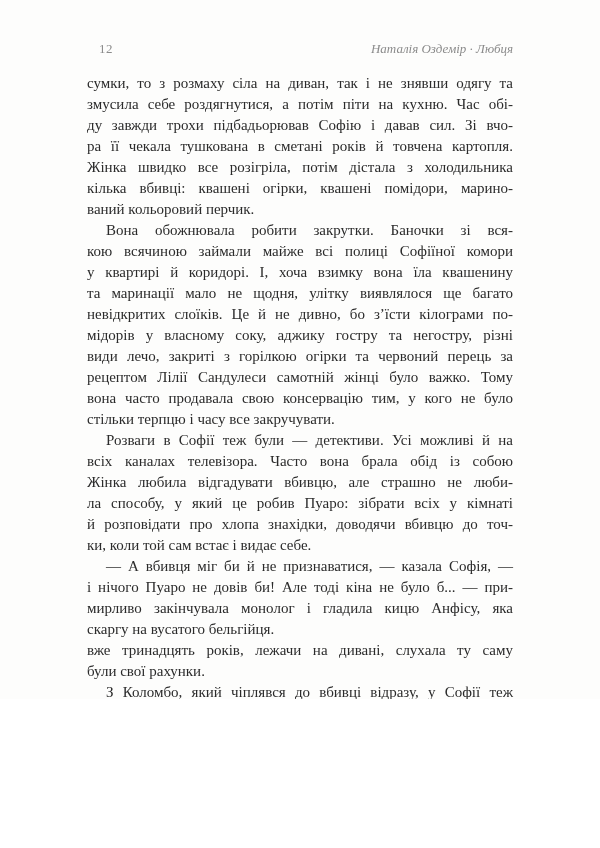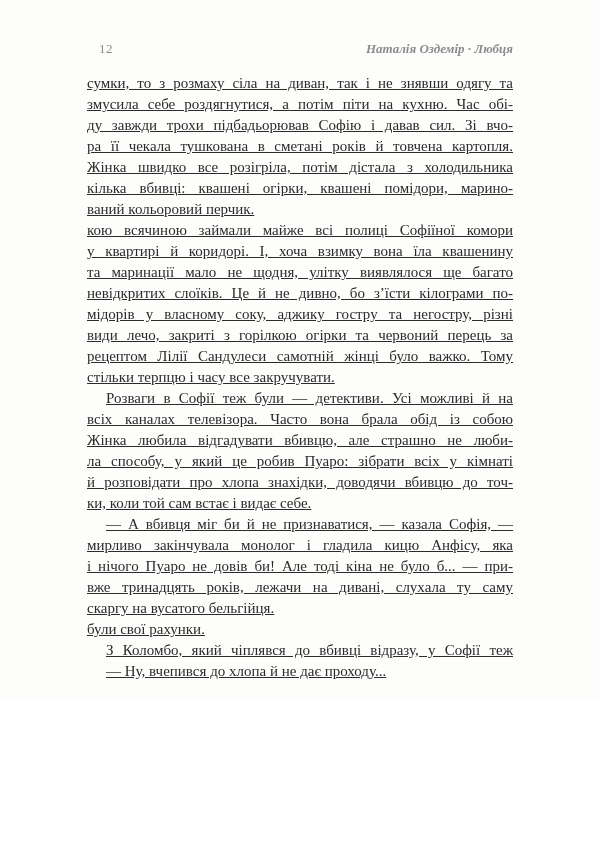--- a/index.html
+++ b/index.html
@@ -10,29 +10,29 @@
     position:relative; width:600px; height:699px;
     background:var(--bg); overflow:hidden;
     font-family:"Liberation Serif","DejaVu Serif",serif;
   }
   .page-header {
     position:absolute; left:99px; top:41px; width:414px;
     display:flex; justify-content:space-between; align-items:baseline;
     color:var(--header-color); font-size:13px; line-height:15px;
   }
   .page-number { font-style:normal; letter-spacing:0.5px; }
-  .running-title { font-style:italic;font-weight:bold; }
+  .running-title { font-style:italic; }
   .body-text {
     position:absolute; left:87px; top:73px; width:426px;
     color:var(--body-color); font-size:15px; line-height:21px;
   }
   .para { margin:0; }
   .line {
     text-align:justify; text-align-last:justify; text-justify:inter-word;
-    white-space:normal; min-height:21px;text-decoration:underline;
+    white-space:normal; min-height:21px;
   }
   .line.indent { text-indent:19px; }
   .line.last { text-align:left; text-align-last:left; }
 </style>
 </head>
 <body>
 
 <div class="page">
 
   <header class="page-header">
@@ -46,45 +46,47 @@
       <div class="line">сумки, то з розмаху сіла на диван, так і не знявши одягу та</div>
       <div class="line">змусила себе роздягнутися, а потім піти на кухню. Час обі-</div>
       <div class="line">ду завжди трохи підбадьорював Софію і давав сил. Зі вчо-</div>
       <div class="line">ра її чекала тушкована в сметані років й товчена картопля.</div>
       <div class="line">Жінка швидко все розігріла, потім дістала з холодильника</div>
       <div class="line">кілька вбивці: квашені огірки, квашені помідори, марино-</div>
       <div class="line last">ваний кольоровий перчик.</div>
     </div>
 
     <div class="para">
+      <div class="line indent">Вона обожнювала робити закрутки. Баночки зі вся-</div>
       <div class="line">кою всячиною займали майже всі полиці Софіїної комори</div>
       <div class="line">у квартирі й коридорі. І, хоча взимку вона їла квашенину</div>
       <div class="line">та маринації мало не щодня, улітку виявлялося ще багато</div>
       <div class="line">невідкритих слоїків. Це й не дивно, бо з’їсти кілограми по-</div>
       <div class="line">мідорів у власному соку, аджику гостру та негостру, різні</div>
       <div class="line">види лечо, закриті з горілкою огірки та червоний перець за</div>
       <div class="line">рецептом Лілії Сандулеси самотній жінці було важко. Тому</div>
+      <div class="line">вона часто продавала свою консервацію тим, у кого не було</div>
       <div class="line last">стільки терпцю і часу все закручувати.</div>
     </div>
 
     <div class="para">
       <div class="line indent">Розваги в Софії теж були — детективи. Усі можливі й на</div>
       <div class="line">всіх каналах телевізора. Часто вона брала обід із собою</div>
       <div class="line">Жінка любила відгадувати вбивцю, але страшно не люби-</div>
       <div class="line">ла способу, у який це робив Пуаро: зібрати всіх у кімнаті</div>
       <div class="line">й розповідати про хлопа знахідки, доводячи вбивцю до точ-</div>
       <div class="line last">ки, коли той сам встає і видає себе.</div>
     </div>
 
     <div class="para">
       <div class="line indent">— А вбивця міг би й не признаватися, — казала Софія, —</div>
+      <div class="line">і нічого Пуаро не довів би! Але тоді кіна не було б... — при-</div>
       <div class="line">мирливо закінчувала монолог і гладила кицю Анфісу, яка</div>
-      <div class="line">і нічого Пуаро не довів би! Але тоді кіна не було б... — при-</div>
+      <div class="line last">скаргу на вусатого бельгійця.</div>
       <div class="line">вже тринадцять років, лежачи на дивані, слухала ту саму</div>
-      <div class="line last">скаргу на вусатого бельгійця.</div>
     </div>
 
     <div class="para">
       <div class="line last">були свої рахунки.</div>
       <div class="line indent">З Коломбо, який чіплявся до вбивці відразу, у Софії теж</div>
     </div>
 
     <div class="para">
       <div class="line indent last">— Ну, вчепився до хлопа й не дає проходу...</div>
     </div>

